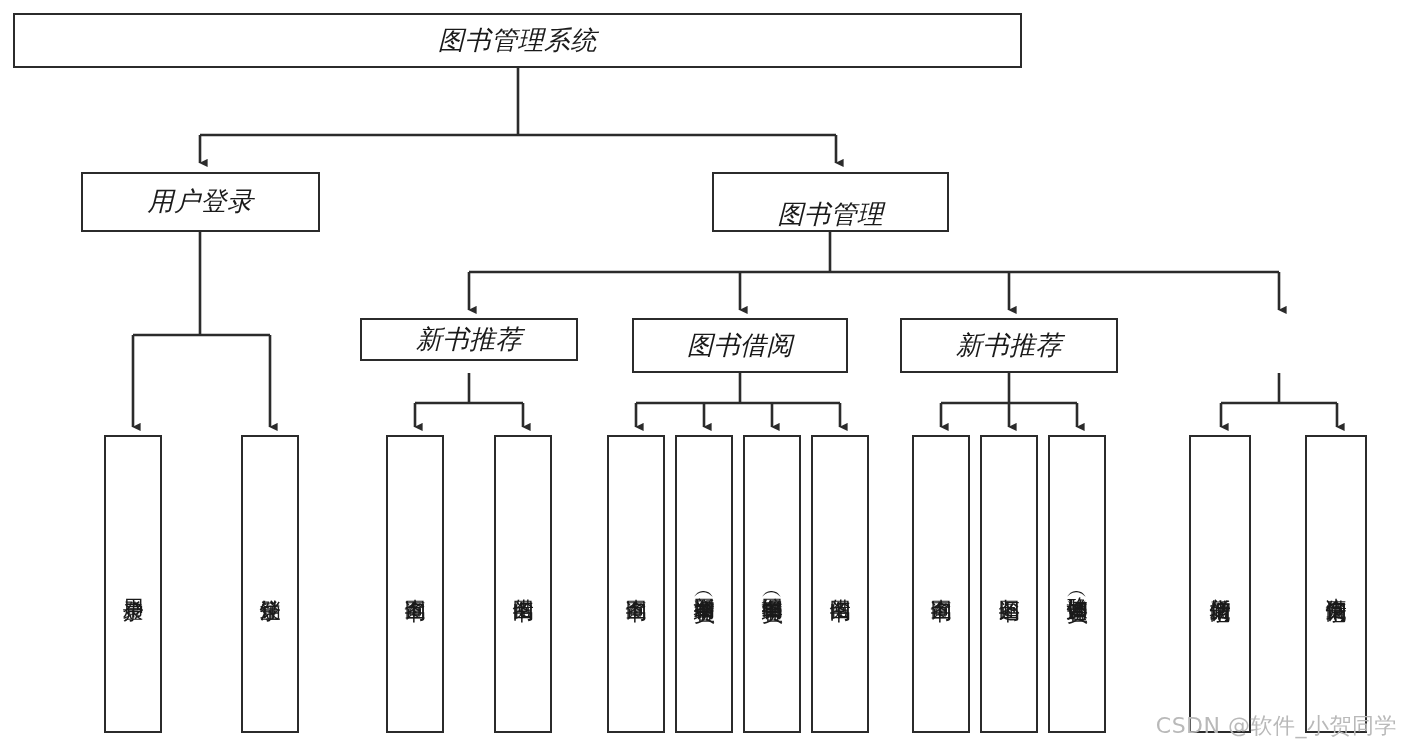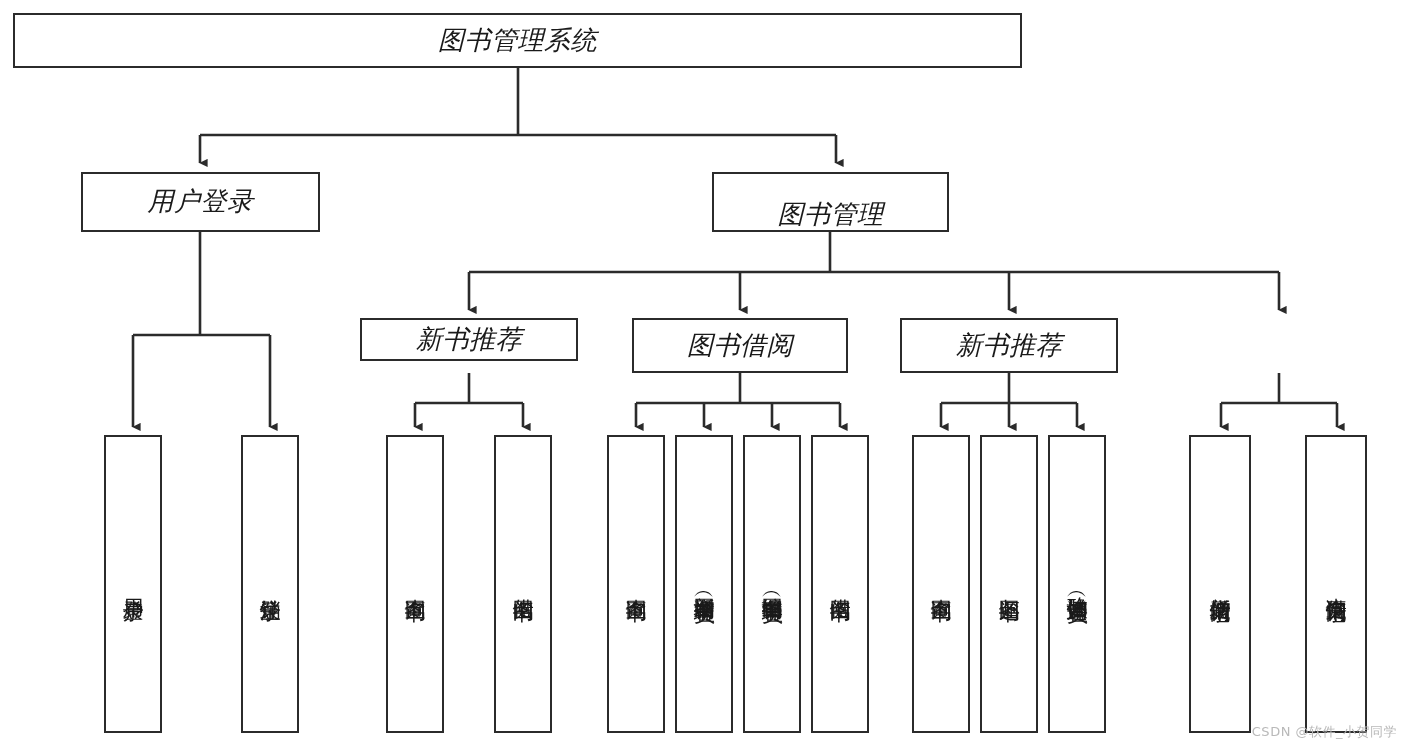--- a/index.html
+++ b/index.html
@@ -50,21 +50,21 @@
     left: 0;
     top: 0;
     width: 1405px;
     height: 747px;
     pointer-events: none;
   }
   .watermark {
     position: absolute;
     right: 8px;
     bottom: 6px;
-    font-size: 13px;
+    font-size: 22px;
     color: #b9b9b9;
     letter-spacing: 0.5px;
     white-space: nowrap;
   }
 </style>
 </head>
 <body>
 
 <div id="canvas">
 

